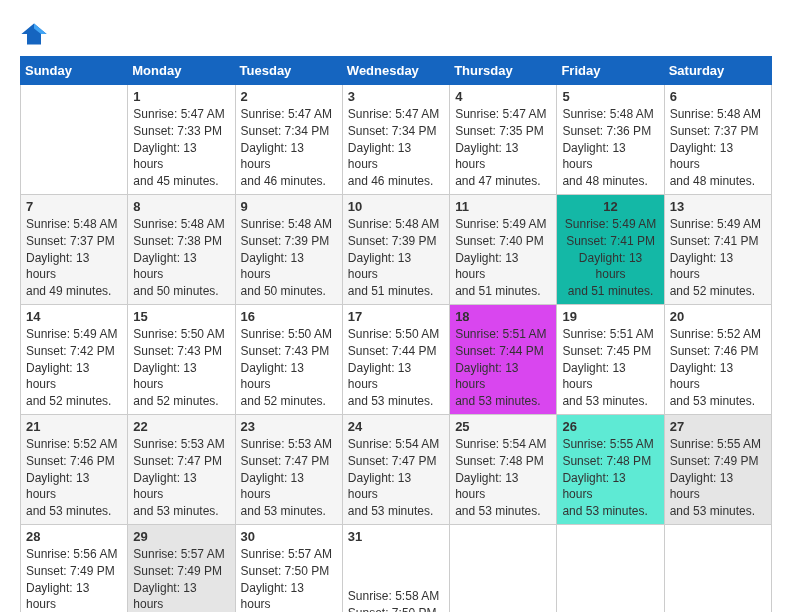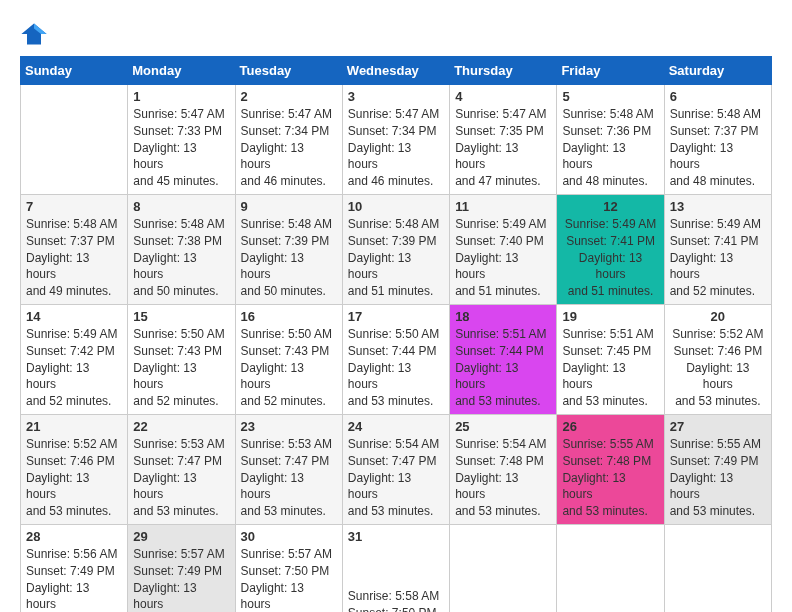--- a/index.html
+++ b/index.html
@@ -266,21 +266,21 @@
 Daylight: 13 hours
 and 53 minutes.</div>
         </td>
         <td style="background-color: rgb(255, 255, 255);">
           <span class="day-number">19</span>
           <div class="day-info" style="white-space: pre-line;">Sunrise: 5:51 AM
 Sunset: 7:45 PM
 Daylight: 13 hours
 and 53 minutes.</div>
         </td>
-        <td style="background-color: rgb(255, 255, 255); text-align: center;">
+        <td style="background-color: rgb(255, 255, 255);">
           <span class="day-number">20</span>
           <div class="day-info" style="white-space: pre-line;">Sunrise: 5:52 AM
 Sunset: 7:46 PM
 Daylight: 13 hours
 and 53 minutes.</div>
         </td>
       </tr>
       <tr>
         <td style="background-color: rgb(245, 245, 245);">
           <span class="day-number">21</span>
@@ -310,21 +310,21 @@
 Daylight: 13 hours
 and 53 minutes.</div>
         </td>
         <td style="background-color: rgb(245, 245, 245); margin-top: 43px;">
           <span class="day-number">25</span>
           <div class="day-info" style="white-space: pre-line;">Sunrise: 5:54 AM
 Sunset: 7:48 PM
 Daylight: 13 hours
 and 53 minutes.</div>
         </td>
-        <td style="background-color: #ec4899; margin-left: 44px;">
+        <td style="background-color: #5eead4; margin-left: 44px;">
           <span class="day-number">26</span>
           <div class="day-info" style="white-space: pre-line;">Sunrise: 5:55 AM
 Sunset: 7:48 PM
 Daylight: 13 hours
 and 53 minutes.</div>
         </td>
         <td style="background-color: #e5e5e5;">
           <span class="day-number">27</span>
           <div class="day-info" style="white-space: pre-line;">Sunrise: 5:55 AM
 Sunset: 7:49 PM

